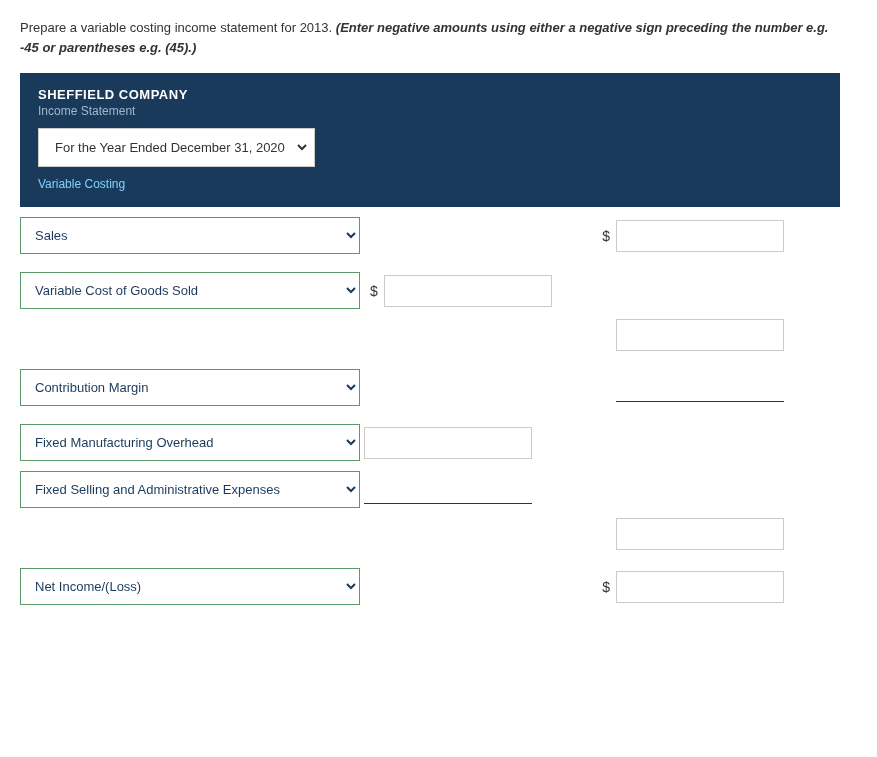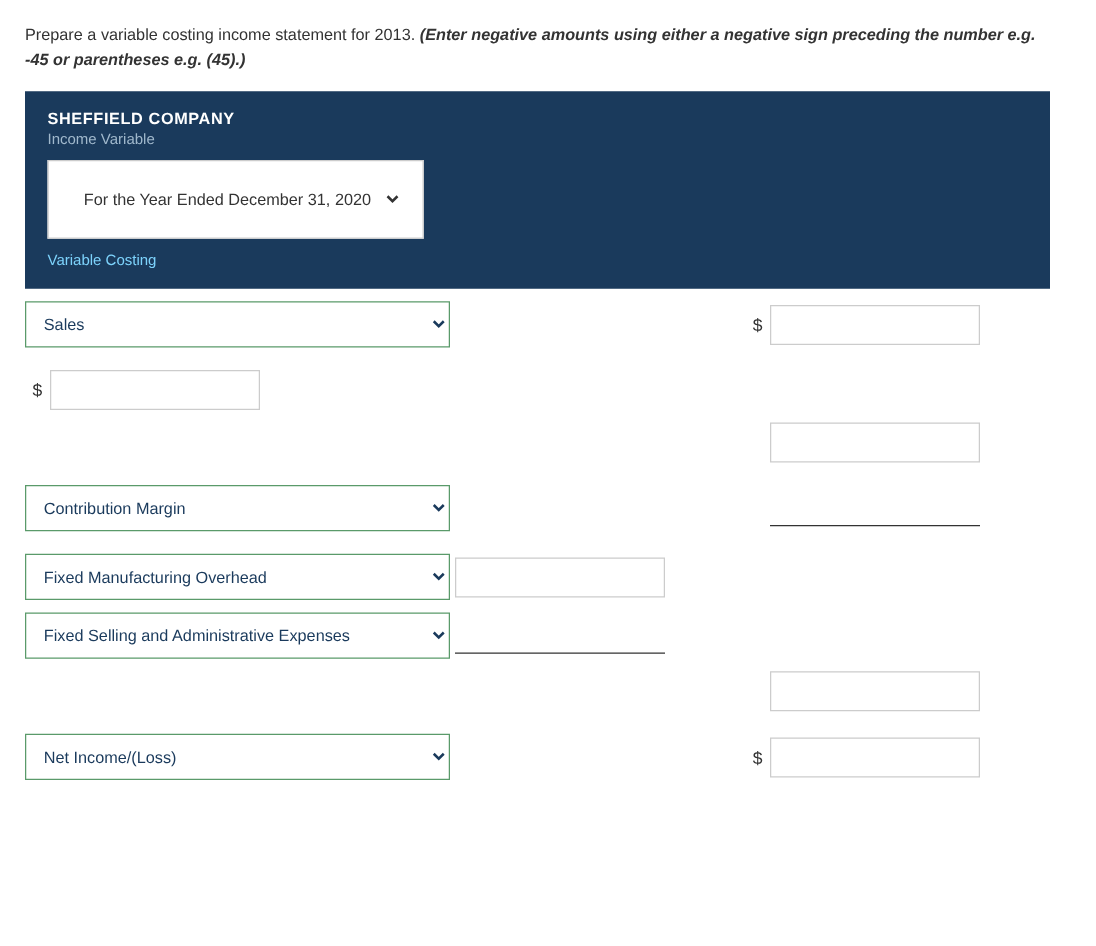--- a/index.html
+++ b/index.html
@@ -37,21 +37,21 @@
     .income-statement-label {
       color: #a0b8cc;
       font-size: 12px;
       margin-bottom: 10px;
     }
     .year-select-wrapper {
       background: #fff;
       border: 1px solid #ccc;
       display: inline-flex;
       align-items: flex-end;
-      padding: 16px;
+      padding: 4px;
     }
     .year-select {
       background: #fff;
       border: none;
       padding: 6px 8px;
       font-size: 13px;
       color: #333;
       outline: none;
       cursor: pointer;
       min-width: 240px;
@@ -137,21 +137,21 @@
 </head>
 <body>
 
 <div class="instructions">
   <span>Prepare a variable costing income statement for 2013.</span>
   <em>(Enter negative amounts using either a negative sign preceding the number e.g. -45 or parentheses e.g. (45).)</em>
 </div>
 
 <div class="header-box">
   <div class="company-name">SHEFFIELD COMPANY</div>
-  <div class="income-statement-label">Income Variable</div>
+  <div class="income-statement-label">Income Statement</div>
   <div class="year-select-wrapper">
     <select class="year-select">
       <option>For the Year Ended December 31, 2020</option>
       <option>For the Year Ended December 31, 2019</option>
     </select>
   </div>
   <div class="variable-costing-label">Variable Costing</div>
 </div>
 
 <div class="form-area">
@@ -165,20 +165,25 @@
     <div class="col-mid"></div>
     <div class="col-right">
       <span class="dollar-sign">$</span>
       <input type="text" class="input-col2" value="" style="">
     </div>
   </div>
 
   <div class="gap-row"></div>
 
   <div class="row">
+    <div class="col-label">
+      <select class="label-select">
+        <option>Variable Cost of Goods Sold</option>
+      </select>
+    </div>
     <div class="col-mid">
       <span class="dollar-sign">$</span>
       <input type="text" class="input-col1" value="" style="">
     </div>
     <div class="col-right"></div>
   </div>
 
 
   <div class="subtotal-row">
     <div class="blank-label"></div>

